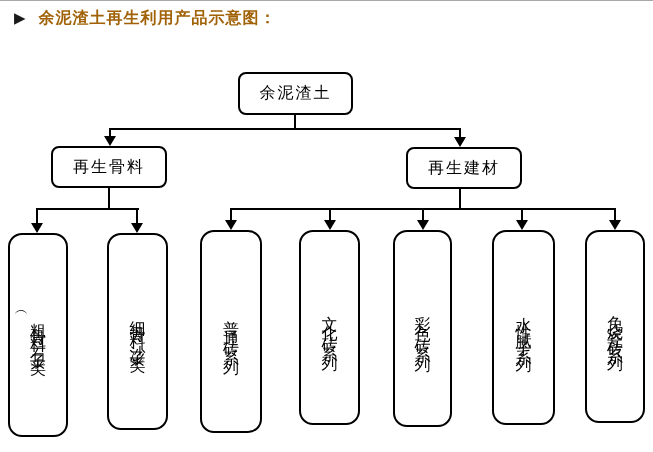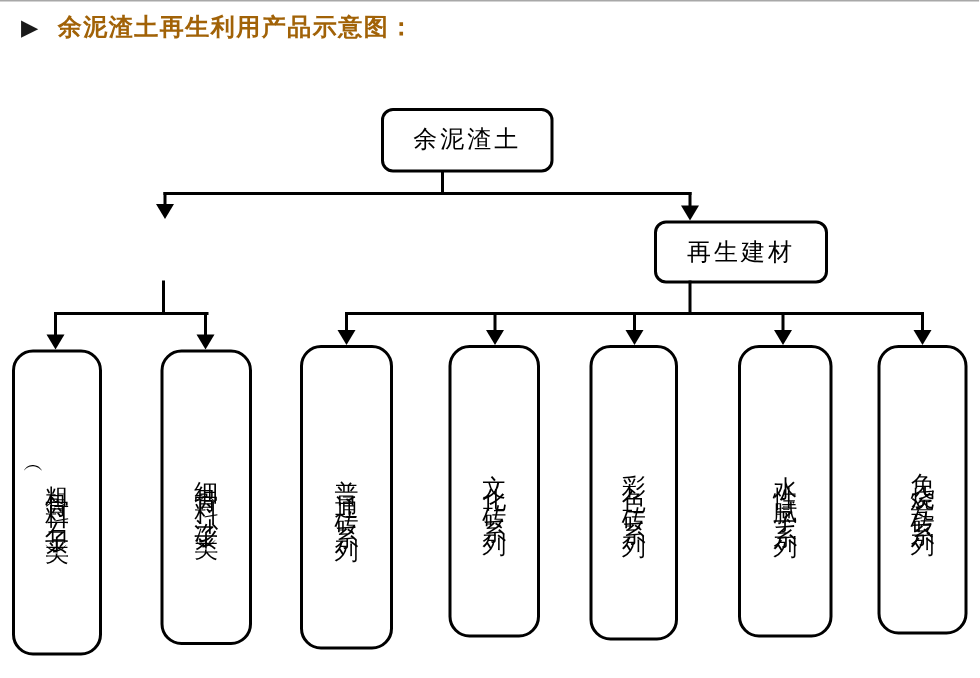--- a/index.html
+++ b/index.html
@@ -9,21 +9,21 @@
   }
   .top-rule{position:absolute;left:0;top:0;width:653px;height:1px;background:#a8a8a8;}
   .title{position:absolute;left:14px;top:8px;display:flex;align-items:center;font-size:16px;font-weight:bold;}
   .title .marker{color:#1a1a1a;font-size:15px;margin-right:13px;line-height:1;}
   .title .text{color:#a16207;letter-spacing:1px;white-space:nowrap;}
 
   .node{
     position:absolute;box-sizing:border-box;border:2px solid #000;border-radius:8px;background:#fff;
     display:flex;align-items:center;justify-content:center;font-size:16px;color:#000;
   }
-  .node.h{letter-spacing:2px;white-space:nowrap;margin-left:16px;}
+  .node.h{letter-spacing:2px;white-space:nowrap;}
   .node.v{border-radius:14px;}
   .vtext{
     writing-mode:vertical-rl;text-orientation:mixed;
     font-size:16px;letter-spacing:8px;line-height:1;white-space:nowrap;
   }
   .sp10{letter-spacing:10px;}
   .sp6{letter-spacing:6px;}
   .stray-paren{
     position:absolute;left:5px;top:70px;writing-mode:vertical-rl;text-orientation:mixed;
     font-size:14px;color:#000;line-height:1;
@@ -48,21 +48,22 @@
 
   <div class="node h" style="left:238px;top:72px;width:115px;height:43px;">余泥渣土</div>
 
   <div class="line" style="left:294px;top:114px;width:2px;height:16px;"></div>
   <div class="line" style="left:109px;top:128px;width:352px;height:2px;"></div>
   <div class="line" style="left:109px;top:128px;width:2px;height:10px;"></div>
   <div class="arrowhead" style="left:104px;top:136px;"></div>
   <div class="line" style="left:459px;top:128px;width:2px;height:10px;"></div>
   <div class="arrowhead" style="left:454px;top:137px;"></div>
 
-  <div class="node h" style="left:420px;top:147px;width:116px;height:42px;">再生建材</div>
+  <div class="node h" style="left:51px;top:146px;width:116px;height:42px;">再生骨料</div>
+  <div class="node h" style="left:406px;top:147px;width:116px;height:42px;">再生建材</div>
 
   <div class="line" style="left:108px;top:187px;width:2px;height:22px;"></div>
   <div class="line" style="left:36px;top:208px;width:103px;height:2px;"></div>
   <div class="line" style="left:36px;top:208px;width:2px;height:16px;"></div>
   <div class="arrowhead" style="left:31px;top:223px;"></div>
   <div class="line" style="left:136px;top:208px;width:2px;height:16px;"></div>
   <div class="arrowhead" style="left:131px;top:223px;"></div>
 
   <div class="line" style="left:459px;top:187px;width:2px;height:22px;"></div>
   <div class="line" style="left:230px;top:208px;width:386px;height:2px;"></div>

